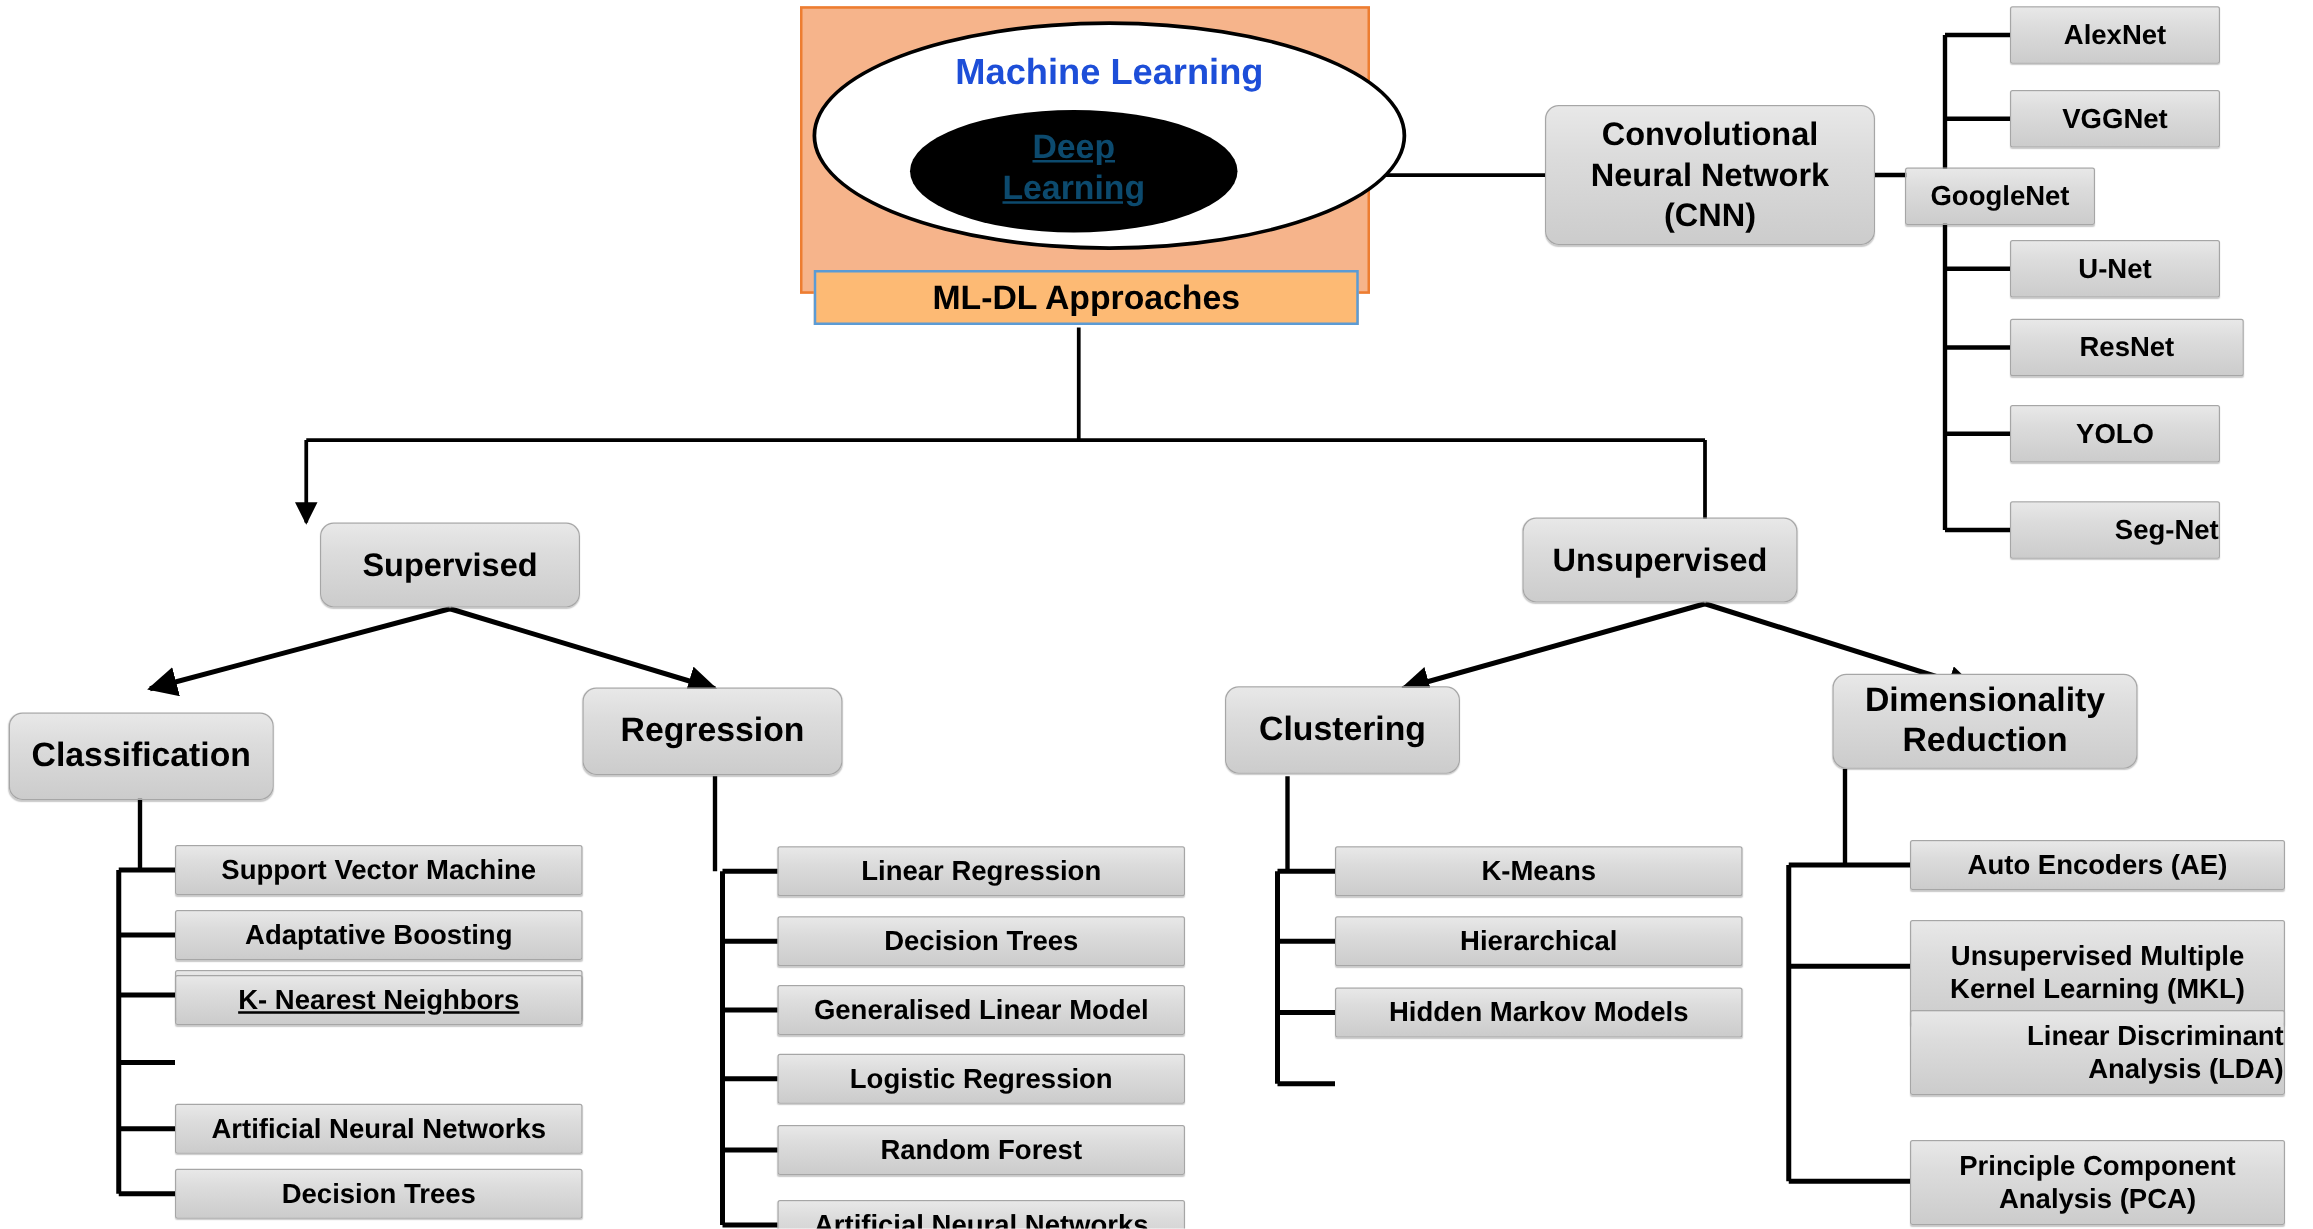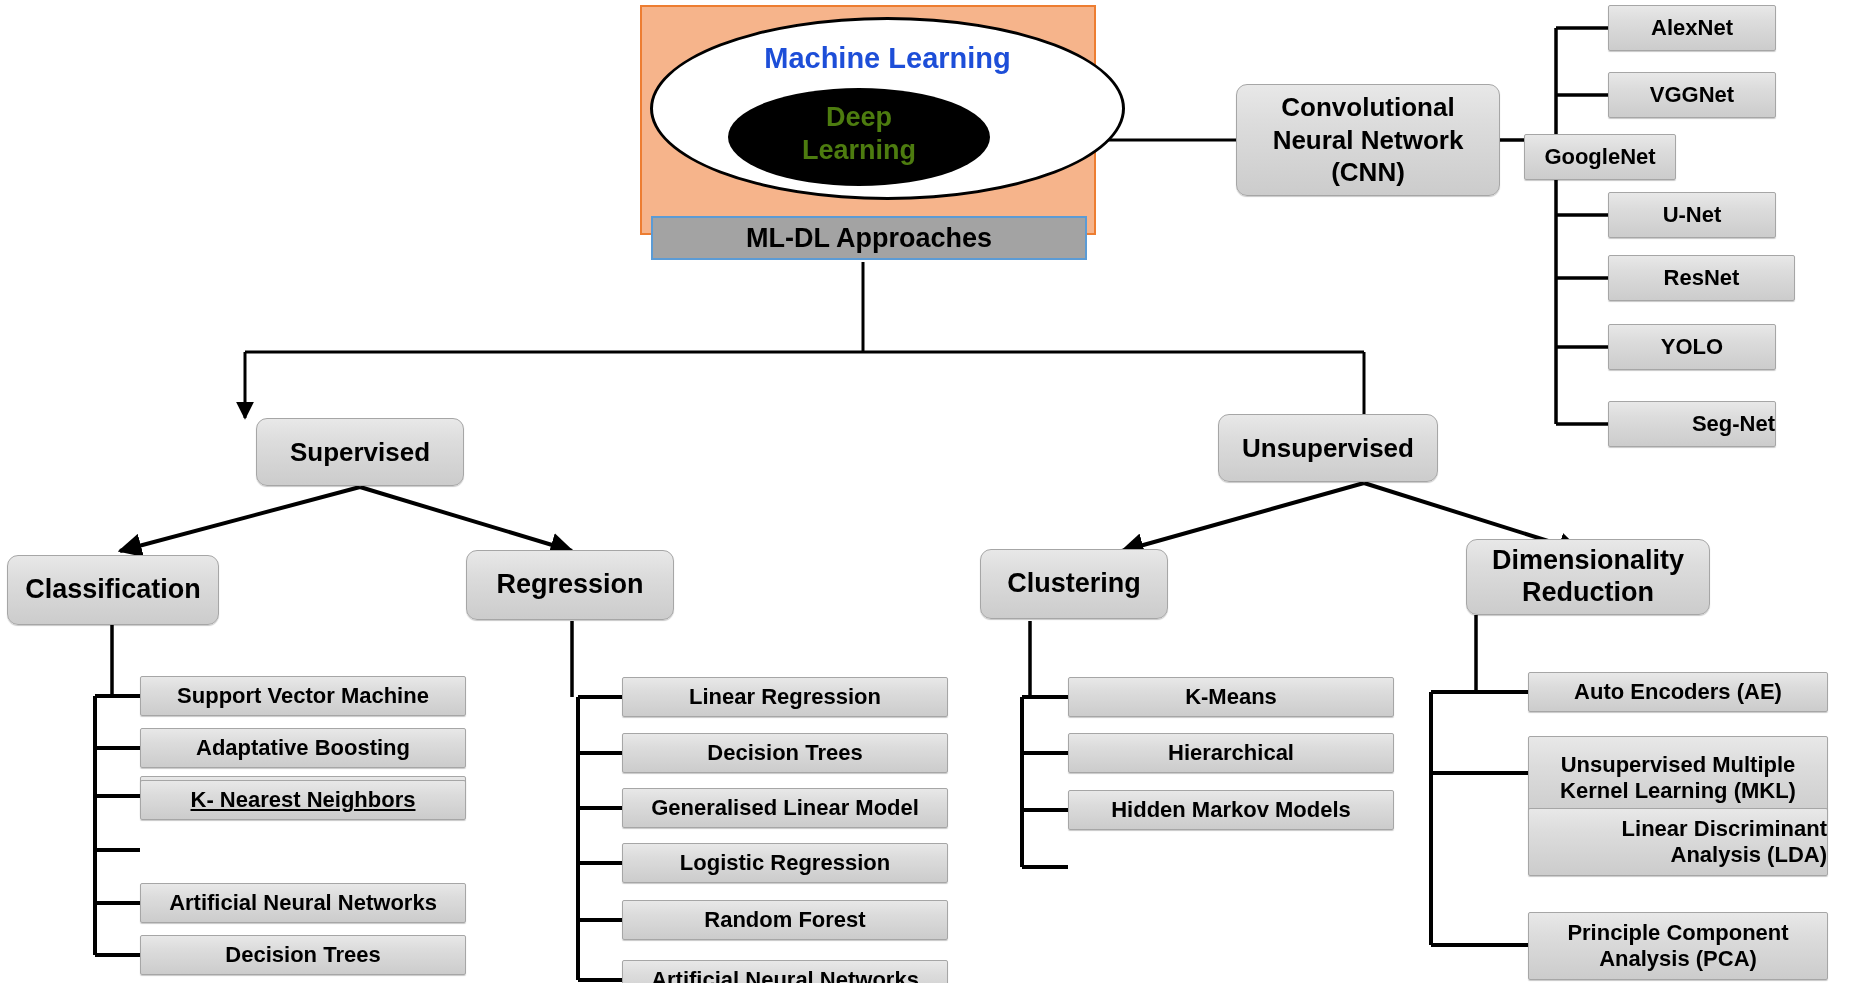--- a/index.html
+++ b/index.html
@@ -104,30 +104,31 @@
     border-radius: 50%;
   }
   #dl-label {
     position: absolute;
     left: 728px;
     top: 101px;
     width: 262px;
     text-align: center;
     font-size: 27px;
     font-weight: bold;
-    color: #4d7c0f;
+    color: #0c4a6e;
     line-height: 1.22;
+    text-decoration: underline;
   }
   #mldl-box {
     position: absolute;
     left: 651px;
     top: 216px;
     width: 436px;
     height: 44px;
-    background: #a3a3a3;
+    background: #fdba74;
     border: 2px solid #5b9bd5;
     box-sizing: border-box;
     display: flex;
     align-items: center;
     justify-content: center;
     font-size: 27px;
     font-weight: bold;
     color: #000000;
   }
 </style>
@@ -238,21 +239,21 @@
       <span>Seg-Net</span>
     </div>
 
   <div class="node rounded lvl2" style="left:256px; top:418px; width:208px; height:68px;">
       <span>Supervised</span>
     </div>
   <div class="node rounded lvl2" style="left:1218px; top:414px; width:220px; height:68px;">
       <span>Unsupervised</span>
     </div>
 
-  <div class="node rounded lvl3" style="left:7px; top:555px; width:212px; height:70px;">
+  <div class="node rounded lvl3" style="left:7px; top:570px; width:212px; height:70px;">
       <span>Classification</span>
     </div>
   <div class="node rounded lvl3" style="left:466px; top:550px; width:208px; height:70px;">
       <span>Regression</span>
     </div>
   <div class="node rounded lvl3" style="left:980px; top:549px; width:188px; height:70px;">
       <span>Clustering</span>
     </div>
   <div class="node rounded lvl3" style="left:1466px; top:539px; width:244px; height:76px; flex-direction:column;">
     <div>Dimensionality</div>

